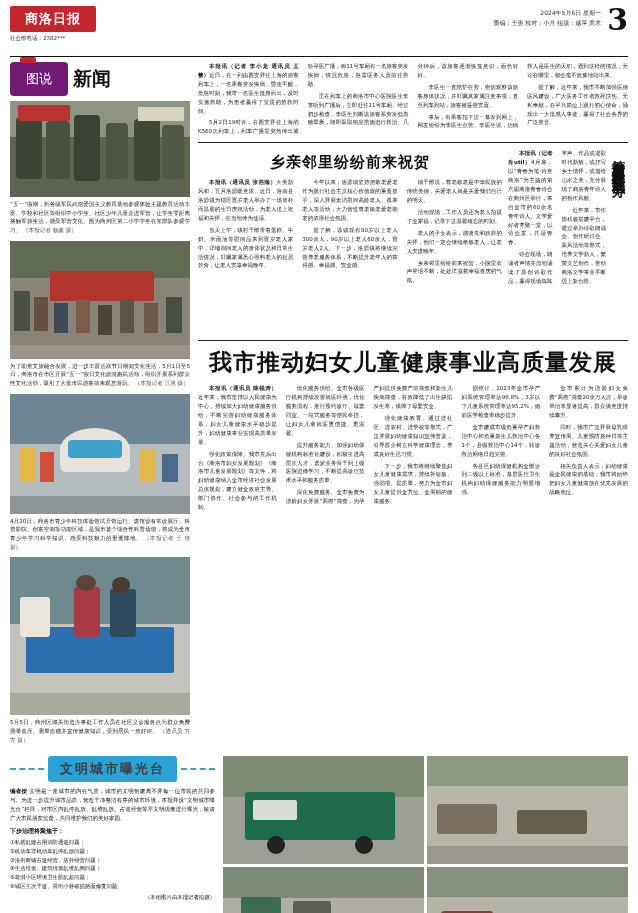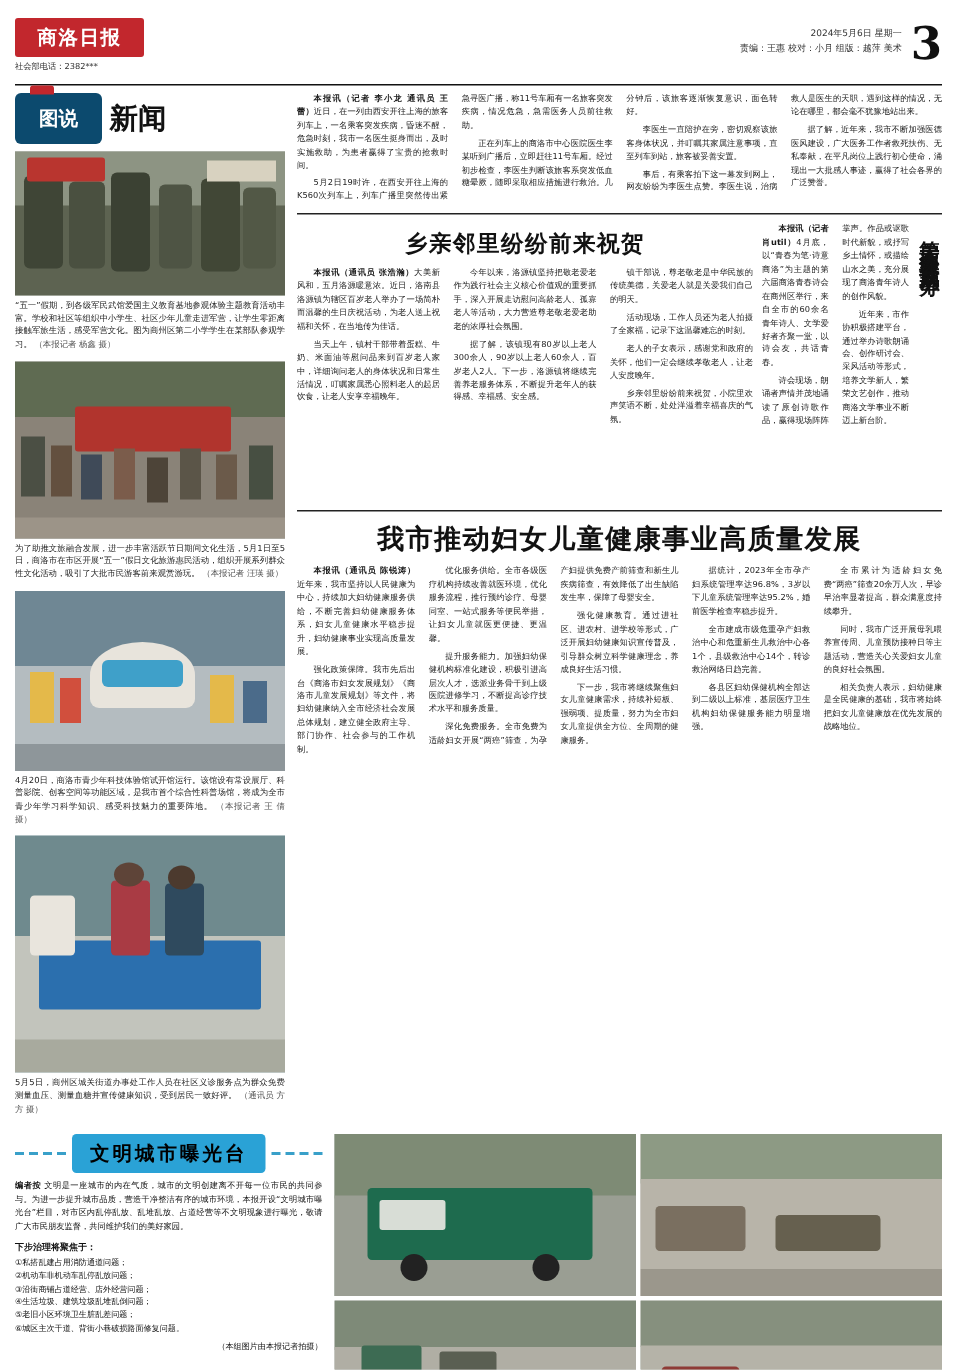--- a/index.html
+++ b/index.html
@@ -7,21 +7,21 @@
   body {
     width: 638px; height: 913px;
     background: #ffffff;
     font-family: "DejaVu Sans", "Liberation Sans", sans-serif;
     color: #111;
     overflow: hidden;
   }
   .page { position: relative; width: 638px; height: 913px; padding: 6px 10px; }
 
   
-  .masthead { display:flex; align-items:center; justify-content:space-between; height:48px; }
+  .masthead { display:flex; align-items:flex-start; justify-content:space-between; height:48px; }
   .logo-box {
     width: 86px; height: 26px; background:#c2272d; color:#fff;
     display:flex; align-items:center; justify-content:center;
     font-size: 13px; font-weight:bold; letter-spacing:1px; border-radius:2px;
     font-family:"DejaVu Serif","Liberation Serif",serif;
   }
   .logo-wrap { display:flex; flex-direction:column; }
   .logo-sub { font-size:5.5px; color:#333; margin-top:3px; }
   .mast-center { text-align:center; flex:1; }
   .mast-center .sec {
@@ -37,22 +37,22 @@
   .rule { border-top:1.6px solid #111; margin:2px 0 5px 0; }
 
   
   .cols { display:flex; gap:8px; }
   .col-left { width: 180px; flex:none; }
   .col-right { flex:1; }
 
   
   .tushuo { display:flex; align-items:center; gap:5px; margin-bottom:5px; }
   .tushuo .cam {
-    width:58px;height:34px;background:#0c4a6e;border-radius:4px;position:relative;
-    display:flex;align-items:center;justify-content:center;color:#fff;font-size:13px;font-weight:bold;
+    width:58px;height:34px;background:#701a75;border-radius:4px;position:relative;
+    display:flex;align-items:center;justify-content:center;color:#fff;font-size:13px;font-weight:normal;
   }
   .tushuo .cam:before{
     content:""; position:absolute; top:-5px; left:10px; width:16px;height:6px;background:#c2272d;border-radius:2px 2px 0 0;
   }
   .tushuo .xw { font-size:19px;font-weight:bold;font-family:"DejaVu Serif","Liberation Serif",serif; }
 
   .photo { width:100%; background:#b9c3c8; position:relative; overflow:hidden; }
   .cap { font-size:5.6px; line-height:1.55; color:#222; margin:3px 0 6px 0; text-align:justify; }
   .cap .by { color:#555; }
 
@@ -63,21 +63,21 @@
   
   h1.headline {
     font-size: 20.5px; font-weight:bold; text-align:center; margin: 2px 0 6px 0;
     font-family:"DejaVu Serif","Liberation Serif",serif; letter-spacing:1px;
   }
   h2.headline2 {
     font-size: 15px; font-weight:bold; text-align:center; margin: 4px 0 6px 0;
     font-family:"DejaVu Serif","Liberation Serif",serif; letter-spacing:1px;
   }
   h2.headline3 {
-    font-size: 18px; font-weight:bold; text-align:center; margin: 4px 0 6px 0;
+    font-size: 23px; font-weight:bold; text-align:center; margin: 4px 0 6px 0;
     font-family:"DejaVu Serif","Liberation Serif",serif; letter-spacing:1px;
   }
   .body-cols { column-gap: 9px; font-size:5.5px; line-height:1.62; text-align:justify; color:#1a1a1a; }
   .body-cols p { margin:0 0 3px 0; text-indent: 2em; }
   .byline { font-weight:bold; }
   .c3 { column-count:3; }
   .c4 { column-count:4; }
   .c5 { column-count:5; }
 
   .hr-thin { border-top:1px solid #222; margin:6px 0; }
@@ -88,21 +88,21 @@
     font-size: 13.5px; font-weight:bold; letter-spacing:2px;
     font-family:"DejaVu Serif","Liberation Serif",serif;
     height: 185px; margin: 0 auto;
   }
 
   
   .feature { margin-top:6px; }
   .feature-head { display:flex; align-items:center; gap:4px; }
   .dash { flex:1; border-top:2px dashed #39a0c9; }
   .feature-title {
-    background:#2aa2d6; color:#000000; font-size:13px; font-weight:bold;
+    background:#2aa2d6; color:#404040; font-size:13px; font-weight:bold;
     padding:4px 12px; border-radius:3px; letter-spacing:2px;
     font-family:"DejaVu Serif","Liberation Serif",serif;
   }
   .feature-body { font-size:5.5px; line-height:1.6; text-align:justify; margin-top:5px; }
   .feature-body .lead { font-weight:bold; }
   .sub-h { font-weight:bold; margin:5px 0 2px 0; font-size:6px; }
   .list-item { font-size:5.4px; line-height:1.6; }
   .note { text-align:right; font-size:5.4px; margin-top:4px; }
   .gp { height:96px; background:#9aa7ad; position:relative; overflow:hidden;}
 

